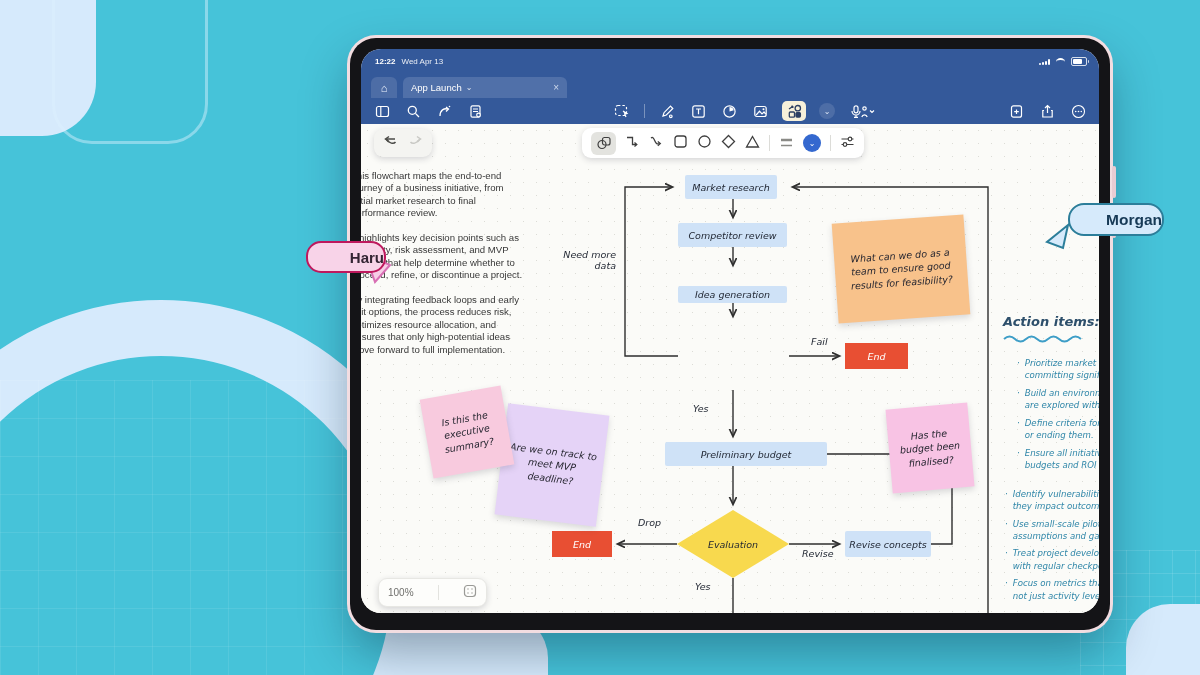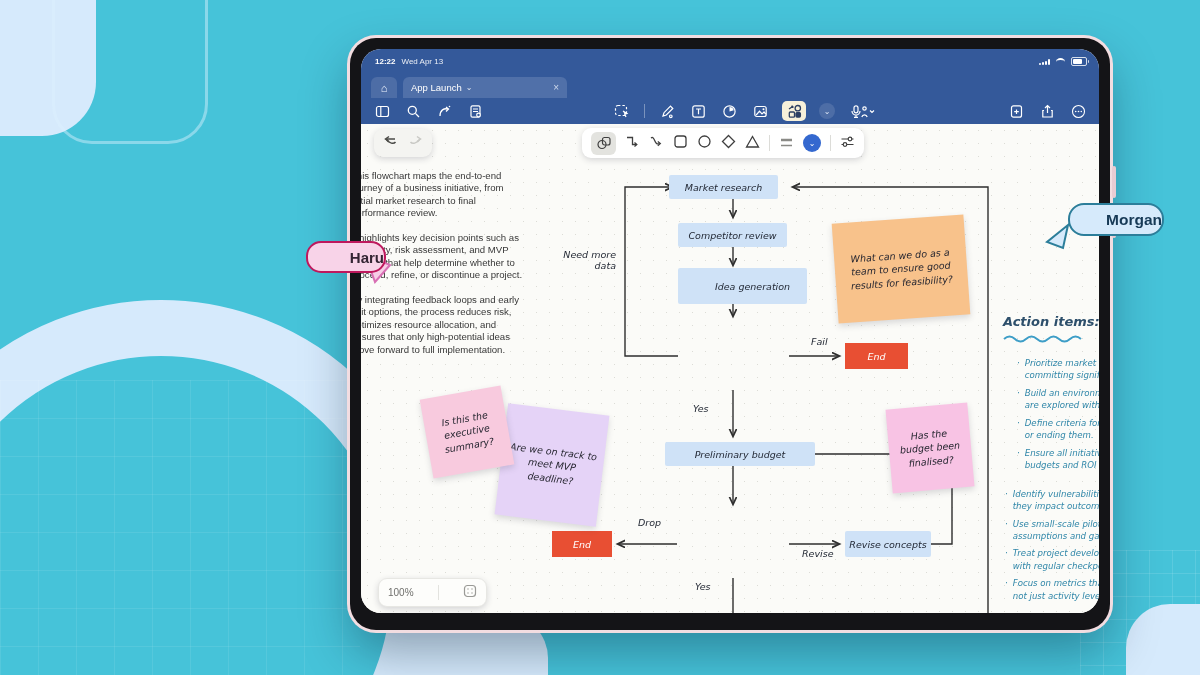--- a/index.html
+++ b/index.html
@@ -260,25 +260,26 @@
           <path d="M372,454 L372,493"></path>
         </g>
       </svg>
 
       <div class="intro">
         <p>This flowchart maps the end-to-end journey of a business initiative, from initial market research to final performance review.</p>
         <p>It highlights key decision points such as feasibility, risk assessment, and MVP testing -that help determine whether to proceed, refine, or discontinue a project.</p>
         <p>By integrating feedback loops and early exit options, the process reduces risk, optimizes resource allocation, and ensures that only high-potential ideas move forward to full implementation.</p>
       </div>
 
-      <div class="fnode nrect hand" style="left:308px;top:51px;width:109px;height:24px;">Market research</div>
+      <div class="fnode nrect hand" style="left:324px;top:51px;width:92px;height:24px;">Market research</div>
       <div class="fnode nrect hand" style="left:317px;top:99px;width:109px;height:24px;">Competitor review</div>
-      <div class="fnode nrect hand" style="left:317px;top:144px;width:109px;height:36px;padding-left:20px;">Idea generation</div>
+      <div class="fnode nrect hand" style="left:317px;top:162px;width:109px;height:17px;">Idea generation</div>
       <div class="fnode nred hand" style="left:484px;top:219px;width:63px;height:26px;">End</div>
-      <div class="fnode nrect hand" style="left:304px;top:318px;width:150px;height:24px;">Preliminary budget</div>
+      <div class="fnode nrect hand" style="left:304px;top:318px;width:162px;height:24px;">Preliminary budget</div>
+      <div class="fnode ndiamond hand" style="left:316px;top:386px;width:112px;height:68px;">Evaluation</div>
       <div class="fnode nred hand" style="left:191px;top:407px;width:60px;height:26px;">End</div>
       <div class="fnode nrect hand" style="left:484px;top:407px;width:86px;height:26px;">Revise concepts</div>
 
       <div class="elabel hand" style="left:197px;top:125px;width:58px;text-align:right;">Need more data</div>
       <div class="elabel hand" style="left:450px;top:212px;">Fail</div>
       <div class="elabel hand" style="left:332px;top:279px;">Yes</div>
       <div class="elabel hand" style="left:277px;top:393px;">Drop</div>
       <div class="elabel hand" style="left:441px;top:424px;">Revise</div>
       <div class="elabel hand" style="left:334px;top:457px;">Yes</div>
 

